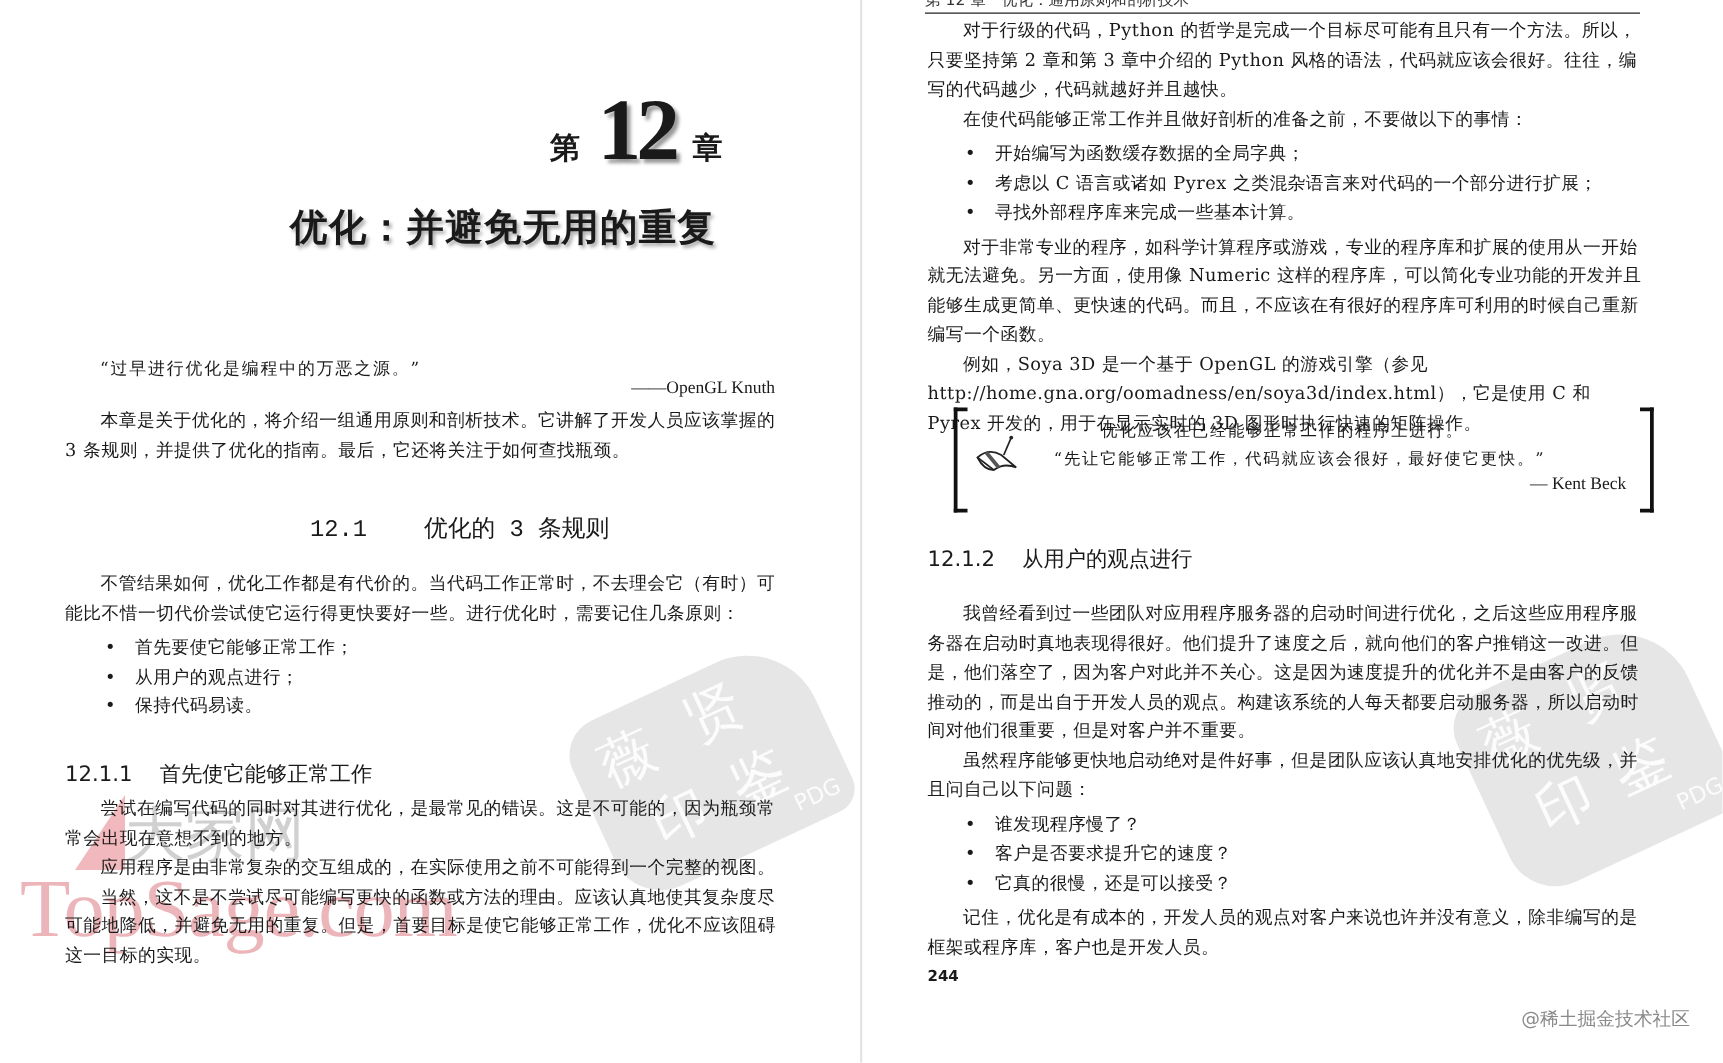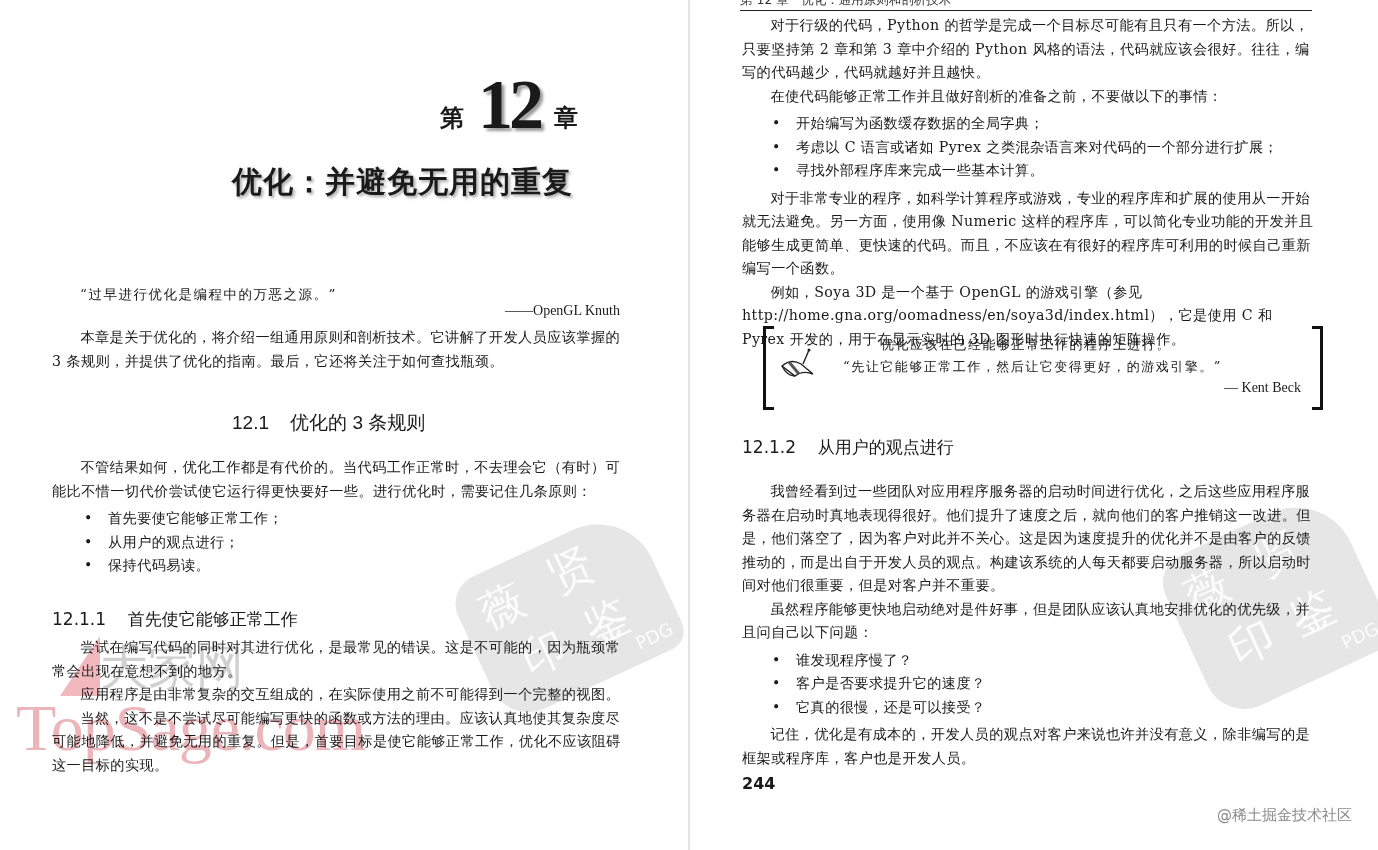--- a/index.html
+++ b/index.html
@@ -20,41 +20,41 @@
 
   
   .chap-num { left: 440px; top: 70px; font-family: "DejaVu Serif", serif; font-weight: bold; display: flex; align-items: flex-end; gap: 14px; }
   .chap-num .zh { font-size: 24px; padding-bottom: 6px; }
   .chap-num .num { font-size: 70px; line-height: 70px; font-family: "Liberation Serif", serif; text-shadow: 3px 3px 3px #999; letter-spacing: -4px; }
   .chap-title { left: 232px; top: 162px; font-size: 30px; font-weight: bold; letter-spacing: 1px; text-shadow: 2px 2px 3px #aaa; font-family: "DejaVu Sans", sans-serif; }
 
   .epigraph { left: 80px; top: 286px; font-size: 13.5px; letter-spacing: 1.5px; }
   .epigraph-src { right: 68px; top: 303px; font-size: 14px; font-family: "Liberation Serif", serif; }
 
-  .h2 { font-family: Liberation Sans, sans-serif; font-size: 19px; }
+  .h2 { font-family: Liberation Mono, monospace; font-size: 19px; margin-left: 16px; }
   .h3 { font-family: "DejaVu Sans", sans-serif; font-size: 17px; }
 
   ul.bullets { list-style: none; margin: 4px; padding: 0; }
   ul.bullets li { position: relative; padding-left: 24px; }
   ul.bullets li::before { content: "•"; position: absolute; left: 0; }
 
   
   .run-head { left: 50px; top: -8px; width: 572px; font-family: "DejaVu Sans", sans-serif; font-size: 12.5px; color: #333; border-bottom: 1.6px solid #222; padding-bottom: 1px; }
 
   
   .note { left: 73px; top: 326px; width: 560px; height: 78px; }
   .bracket { position: absolute; top: 0; width: 8px; height: 78px; border: 3px solid #111; }
   .bracket.l { left: 0; border-right: none; }
   .bracket.r { right: 0; border-left: none; }
   .note-icon { position: absolute; left: 16px; top: 20px; width: 40px; height: 38px; }
   .note-line1 { position: absolute; left: 118px; top: 10px; font-size: 13px; letter-spacing: 1.5px; }
   .note-line2 { position: absolute; left: 80px; top: 32px; font-size: 13px; letter-spacing: 1.5px; }
   .note-src { position: absolute; right: 22px; top: 54px; font-size: 14px; font-family: "Liberation Serif", serif; }
 
-  .pagenum { font-family: "DejaVu Sans", sans-serif; font-size: 16px; font-weight: bold; text-align: right; }
+  .pagenum { font-family: "DejaVu Sans", sans-serif; font-size: 12px; font-weight: bold; text-align: right; }
 
   
   .seal { position: absolute; background: rgba(200,200,200,0.45); border-radius: 30px 60px 20px 40px; transform: rotate(-25deg); }
   .seal span { position: absolute; color: rgba(255,255,255,0.85); font-family: "DejaVu Serif", serif; font-size: 44px; }
   .seal .pdg { font-size: 18px; font-family: "DejaVu Sans", sans-serif; }
   .topsage { position: absolute; left: 16px; top: 690px; font-family: "Liberation Serif", serif; font-size: 66px; color: rgba(210,90,100,0.45); letter-spacing: -1px; }
   .topsage-tri { position: absolute; left: 60px; top: 636px; width: 0; height: 0; border-left: 40px solid transparent; border-bottom: 60px solid rgba(220,80,90,0.4); }
   .topsage-zh { position: absolute; left: 100px; top: 636px; font-size: 48px; color: rgba(120,120,120,0.35); font-family: "DejaVu Serif", serif; }
 
   .site-mark { position: absolute; right: 26px; top: 806px; font-family: "DejaVu Sans", sans-serif; font-size: 15px; color: #8a8a8a; }
@@ -139,21 +139,21 @@
   <div class="abs note">
     <div class="bracket l"></div>
     <svg class="note-icon" viewBox="0 0 40 38">
       <path d="M3 20 Q12 12 22 18 L34 28 Q24 24 16 30 Z" fill="#fff" stroke="#222" stroke-width="1.4"></path>
       <path d="M3 20 Q8 30 16 30" fill="none" stroke="#222" stroke-width="1.4"></path>
       <path d="M10 16 L20 28" stroke="#555" stroke-width="3"></path>
       <path d="M24 18 L30 4" stroke="#222" stroke-width="1.4"></path>
       <circle cx="30" cy="4" r="1.5" fill="#222"></circle>
     </svg>
     <div class="note-line1">优化应该在已经能够正常工作的程序上进行。</div>
-    <div class="note-line2">“先让它能够正常工作，然后让它变得更好，的游戏引擎。”</div>
+    <div class="note-line2">“先让它能够正常工作，代码就应该会很好，最好使它更快。”</div>
     <div class="note-src">— Kent Beck</div>
     <div class="bracket r"></div>
   </div>
 
   <div class="abs h3" style="left:52px; top:436px;">
     <span>12.1.2</span>&nbsp;&nbsp;&nbsp;&nbsp;<span>从用户的观点进行</span>
   </div>
 
   <div class="abs p" style="left:52px; top:480px; width:572px;">
     <div class="indent">我曾经看到过一些团队对应用程序服务器的启动时间进行优化，之后这些应用程序服务器在启动时真地表现得很好。他们提升了速度之后，就向他们的客户推销这一改进。但是，他们落空了，因为客户对此并不关心。这是因为速度提升的优化并不是由客户的反馈推动的，而是出自于开发人员的观点。构建该系统的人每天都要启动服务器，所以启动时间对他们很重要，但是对客户并不重要。</div>

